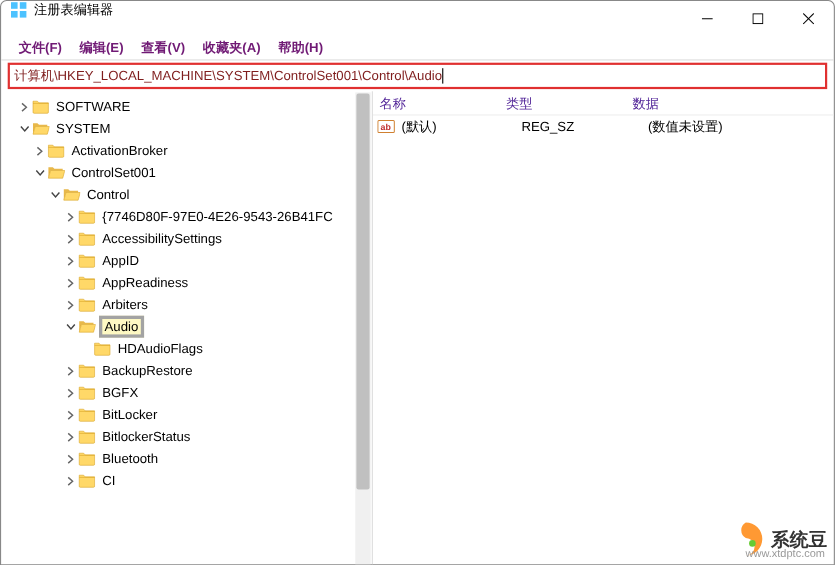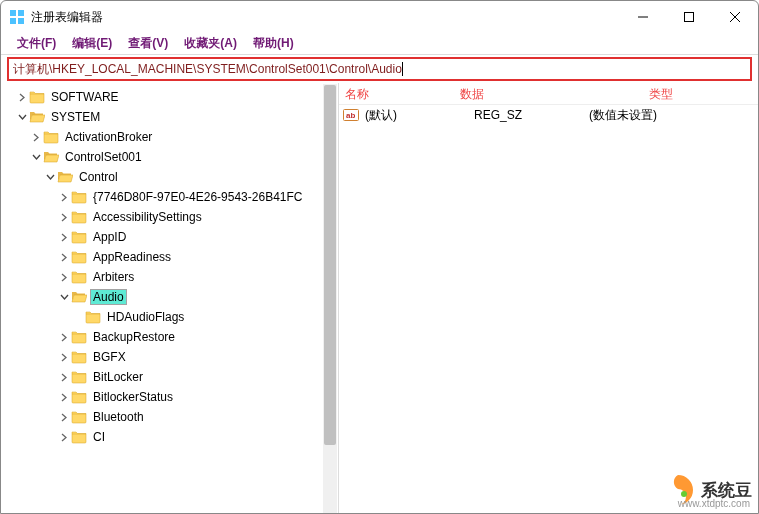--- a/index.html
+++ b/index.html
@@ -1,45 +1,45 @@
 <!DOCTYPE html>
 <html><head>
 <meta charset="utf-8">
 <style>
 * { box-sizing: border-box; margin: 0; padding: 0; font-family: "Microsoft YaHei", "Segoe UI", sans-serif; }
 body { background: #fff; width: 759px; height: 514px; overflow: hidden; position: relative; border: 1px solid #888; border-radius: 6px 6px 0 0; }
 
-.titlebar { height: 32px; display: flex; align-items: center; padding-left: 8px; }
+.titlebar { height: 32px; display: flex; align-items: flex-start; padding-left: 8px; }
 .titlebar .app-icon { width: 16px; height: 16px; margin-right: 6px; }
 .titlebar .title { font-size: 12px; color: #000; flex: 1; }
 .titlebar .win-controls { display: flex; }
 .titlebar .win-btn { width: 46px; height: 32px; display: flex; align-items: center; justify-content: center; font-size: 10px; color: #000; }
 .titlebar .win-btn svg { width: 10px; height: 10px; }
 
 .menubar { height: 22px; display: flex; align-items: center; padding-left: 8px; border-bottom: 1px solid #ddd; }
 .menubar .menu-item { font-size: 12px; padding: 2px 8px; color: #701a75; font-weight: bold; }
 
 .addressbar { height: 24px; border: 2px solid #e03030; margin: 2px 6px; display: flex; align-items: center; padding: 0 4px; }
 .addressbar .addr-text { font-size: 12px; color: #7f1d1d; }
 .addressbar .cursor { width: 1px; height: 14px; background: #000; }
 
 .content { display: flex; height: calc(514px - 32px - 22px - 28px); }
 .tree-pane { width: 338px; border-right: 1px solid #ddd; overflow: hidden; padding: 4px 0; }
 .list-pane { flex: 1; overflow: hidden; }
 
 .tree-row { height: 20px; display: flex; align-items: center; font-size: 12px; color: #000; white-space: nowrap; }
-.tree-row.selected .label-box { background: #5eead4; border: 1px solid #a3a3a3; padding: 0 2px; }
+.tree-row.selected .label-box { background: #fef9c3; border: 3px solid #a3a3a3; padding: 0 2px; }
 .tree-row .label-box, .tree-row .label-box-plain { padding: 0 3px; }
 .expander { width: 14px; height: 14px; display: flex; align-items: center; justify-content: center; cursor: pointer; }
 .expander svg { width: 9px; height: 9px; }
 .spacer { width: 14px; }
 .folder-icon { width: 16px; height: 14px; margin-right: 3px; }
 
 .list-header { height: 22px; display: flex; border-bottom: 1px solid #eee; }
-.list-header .col { font-size: 12px; padding: 3px 6px; color: #ef4444; border-right: 1px solid transparent; }
+.list-header .col { font-size: 12px; padding: 3px 6px; color: #4c1d95; border-right: 1px solid transparent; }
 .col-name { width: 115px; }
 .col-type { width: 115px; }
 .col-data { flex: 1; }
 
 .list-row { height: 20px; display: flex; align-items: center; font-size: 12px; color: #000; padding-left: 4px; }
 .list-row .val-icon { width: 16px; height: 16px; margin-right: 4px; }
 .list-row .cell { padding: 0 2px; }
 .list-row .cell-name { width: 109px; }
 .list-row .cell-type { width: 115px; }
 .list-row .cell-data { flex: 1; }
@@ -378,22 +378,22 @@
         </div>
       </div>
     <div class="scroll-track">
       <div class="scroll-thumb"></div>
     </div>
   </div>
 
   <div class="list-pane">
     <div class="list-header">
       <div class="col col-name">名称</div>
+      <div class="col col-type">类型</div>
       <div class="col col-data">数据</div>
-      <div class="col col-type">类型</div>
     </div>
     <div class="list-row">
       <span class="val-icon">
         <svg viewBox="0 0 16 16">
             <rect x="0.5" y="2.5" width="15" height="11" rx="1" fill="#fff" stroke="#d08030"></rect>
             <text x="3" y="11" font-size="8" fill="#c03030" font-weight="bold">ab</text>
           </svg>
       </span>
       <span class="cell cell-name">(默认)</span>
       <span class="cell cell-type">REG_SZ</span>

